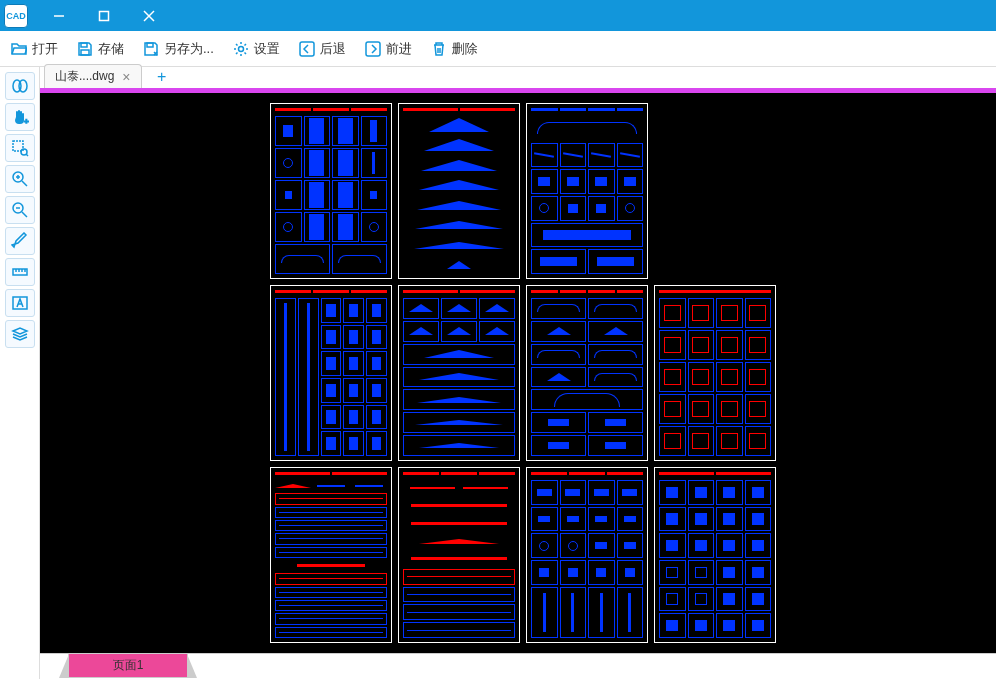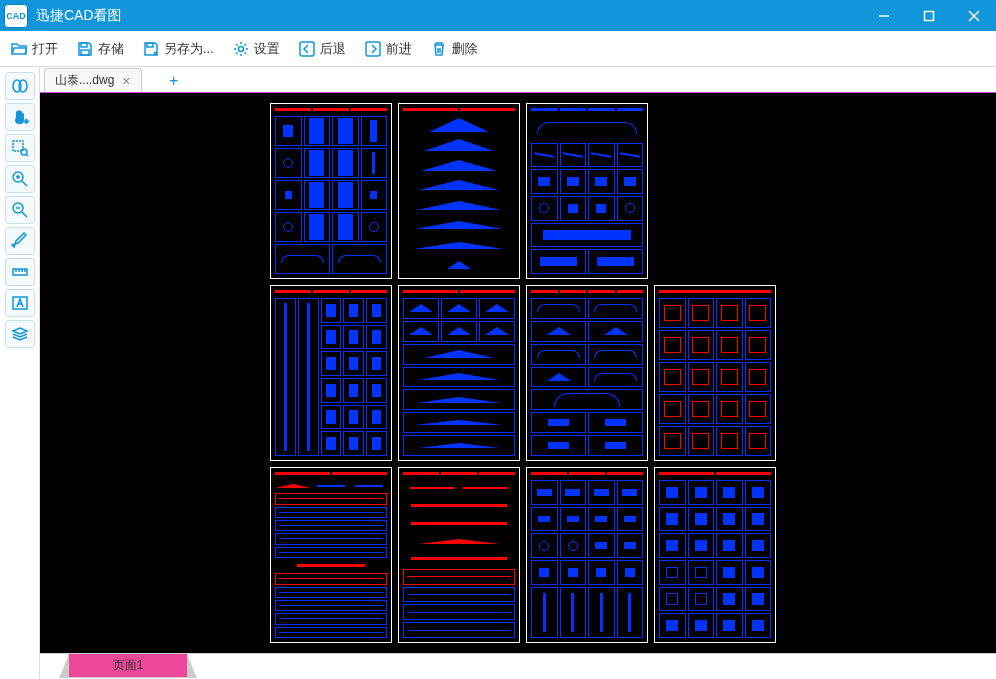--- a/index.html
+++ b/index.html
@@ -15,21 +15,21 @@
 .toolbar .tb-btn { display: flex; align-items: center; gap: 4px; padding: 3px 5px; cursor: pointer; font-size: 13px; color: #333; }
 .toolbar .tb-btn .ico { width: 18px; height: 18px; display: flex; align-items: center; justify-content: center; }
 .toolbar .tb-btn .ico svg { width: 16px; height: 16px; stroke: #1296db; fill: none; stroke-width: 1.5; }
 
 .workspace { display: flex; height: calc(679px - 31px - 36px); position: relative; }
 .sidebar { width: 40px; background: #fff; border-right: 1px solid #ddd; display: flex; flex-direction: column; padding-top: 5px; gap: 3px; align-items: center; }
 .sb-btn { width: 30px; height: 28px; border: 1px solid #c8dff0; border-radius: 3px; background: #f5faff; display: flex; align-items: center; justify-content: center; cursor: pointer; }
 .sb-btn svg { width: 18px; height: 18px; stroke: #1296db; fill: none; stroke-width: 1.5; }
 
 .main { flex: 1; display: flex; flex-direction: column; background: #fff; }
-.tabs { height: 26px; display: flex; align-items: flex-end; padding-left: 4px; gap: 20px; border-bottom: 1px solid #d946ef; }
+.tabs { height: 26px; display: flex; align-items: flex-end; padding-left: 4px; gap: 8px; border-bottom: 5px solid #d946ef; }
 .tab { height: 24px; padding: 0 10px; border: 1px solid #ccc; border-bottom: none; border-radius: 4px 4px 0 0; background: #f8f8f8; display: flex; align-items: center; gap: 8px; font-size: 12px; color: #333; cursor: pointer; }
 .tab .close { color: #888; font-size: 14px; }
 .new-tab { width: 24px; height: 22px; display: flex; align-items: center; justify-content: center; color: #1296db; font-size: 16px; cursor: pointer; }
 
 .canvas { flex: 1; background: #000; padding: 10px 220px 10px 230px; display: grid; grid-template-columns: repeat(4, 1fr); grid-template-rows: repeat(3, 1fr); gap: 6px; }
 .sheet { border: 1px solid #fff; background: #000; padding: 4px; display: flex; flex-direction: column; gap: 2px; overflow: hidden; }
 .sheet .hdr { height: 6px; display: flex; gap: 2px; }
 .sheet .hdr span { flex: 1; background: #ff0000; height: 3px; }
 .sheet .grid { flex: 1; display: grid; gap: 2px; }
 .cell { border: 1px solid #0033ff; display: flex; align-items: center; justify-content: center; }
@@ -47,21 +47,20 @@
 .bottom-tabs { height: 26px; display: flex; align-items: flex-start; padding-left: 28px; border-top: 1px solid #ccc; }
 .btab { height: 24px; min-width: 120px; padding: 0 20px; border: 1px solid #ccc; border-top: none; background: #ec4899; display: flex; align-items: center; justify-content: center; font-size: 12px; color: #333; position: relative; cursor: pointer; }
 .btab::before { content:""; position:absolute; left:-10px; top:0; border-top:24px solid transparent; border-right:10px solid #ccc; }
 .btab::after { content:""; position:absolute; right:-10px; top:0; border-top:24px solid transparent; border-left:10px solid #ccc; }
 </style>
 </head>
 <body>
 
 <div class="titlebar">
   <div class="logo">CAD</div>
-  <div class="title">迅捷CAD看图</div>
   <div class="win-btn">
       <svg viewBox="0 0 12 12">
         <line x1="1" y1="6" x2="11" y2="6"></line>
       </svg>
     </div>
   <div class="win-btn">
       <svg viewBox="0 0 12 12">
         <rect x="1.5" y="1.5" width="9" height="9"></rect>
       </svg>
     </div>

